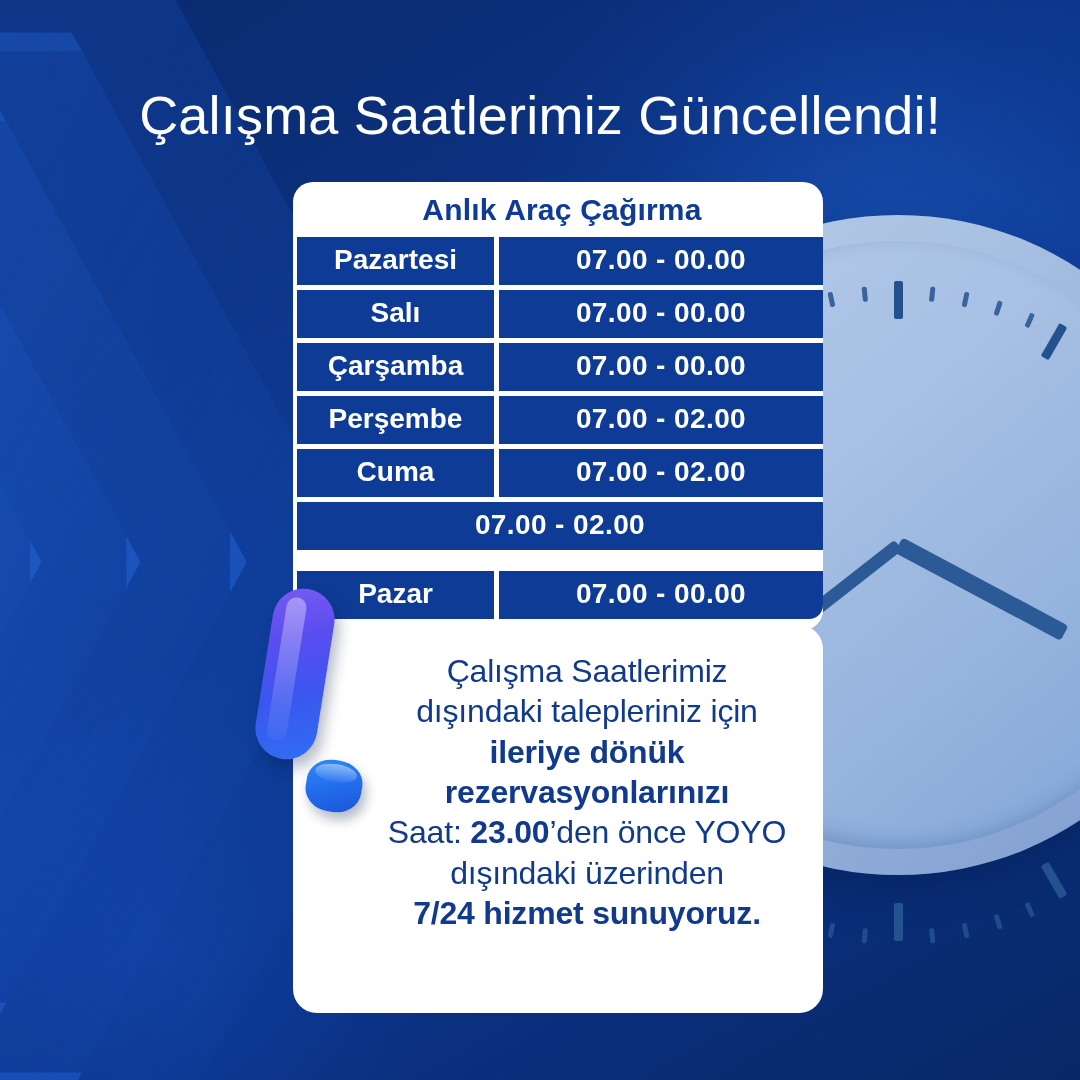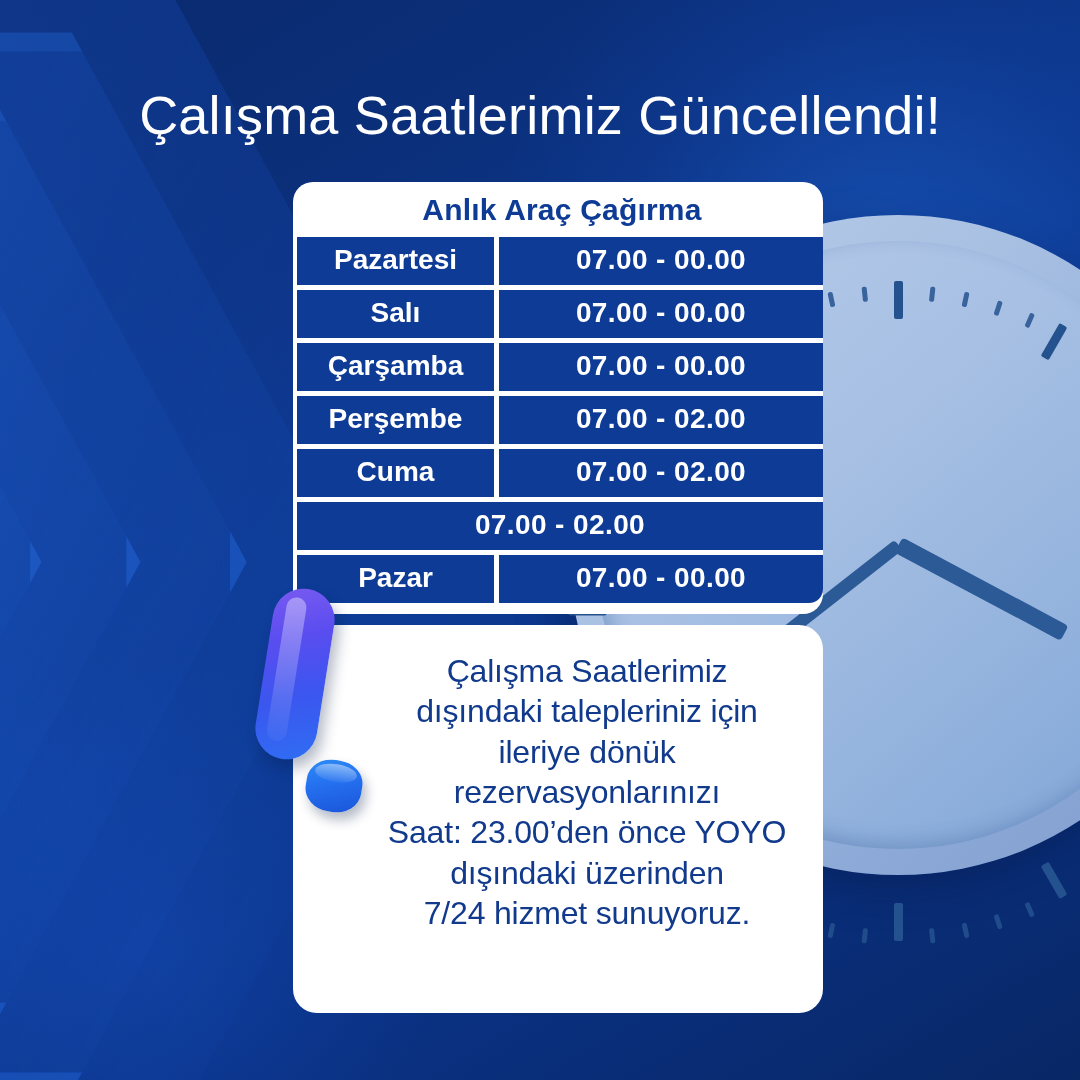--- a/index.html
+++ b/index.html
@@ -163,21 +163,21 @@
     color: #ffffff;
     font-weight: bold;
     font-size: 28px;
     text-align: center;
     padding: 9px 0 11px 0;
     line-height: 1;
   }
   .sched-day { width: 197px; }
   .sched-time { flex: 1; letter-spacing: 0.4px; }
   .sched-row:first-child .sched-day { border-radius: 0; }
-  .sched-row:last-child .sched-day { border-radius: 0 0 0 14px; }
+  .sched-row:last-child .sched-day { border-radius: 0 0 0 14px; margin-top: 16px; }
   .sched-row:last-child .sched-time { border-radius: 0 0 14px 0; }
 
   
   .info-card {
     position: absolute;
     left: 293px;
     top: 625px;
     width: 530px;
     height: 388px;
     background: #ffffff;
@@ -185,21 +185,21 @@
     box-sizing: border-box;
     padding: 26px 34px 22px 92px;
   }
   .info-text {
     color: #113a8c;
     font-size: 32px;
     line-height: 1.26;
     text-align: center;
     letter-spacing: -0.2px;
   }
-  .info-text b { font-weight: normal; }
+  .info-text b { font-weight: bold; }
 
   
   .excl {
     position: absolute;
     left: 258px;
     top: 588px;
     width: 110px;
     height: 225px;
   }
   .excl-bar {

